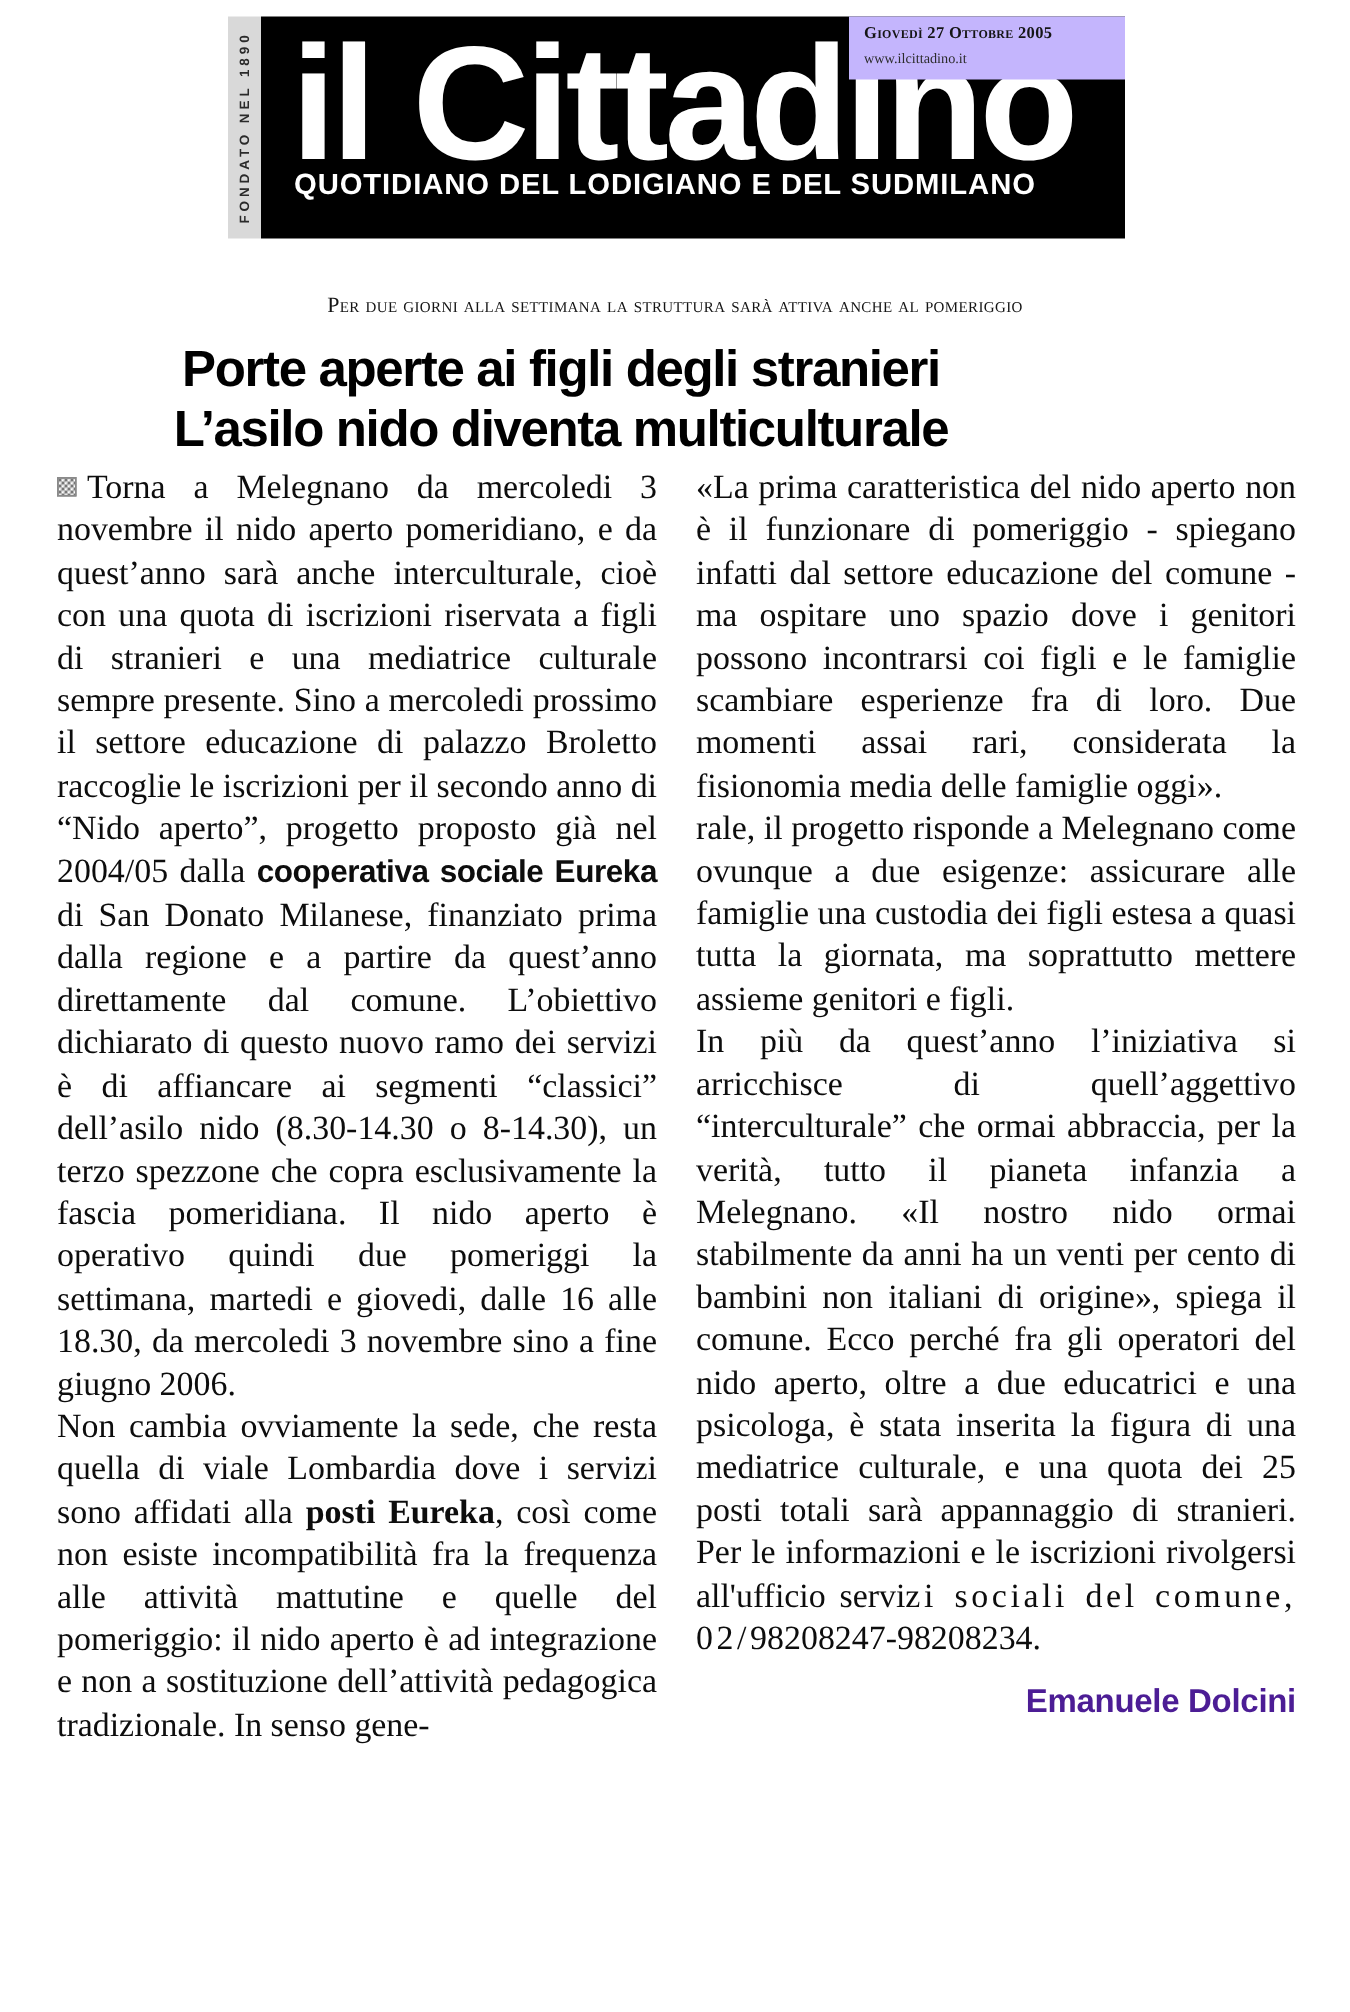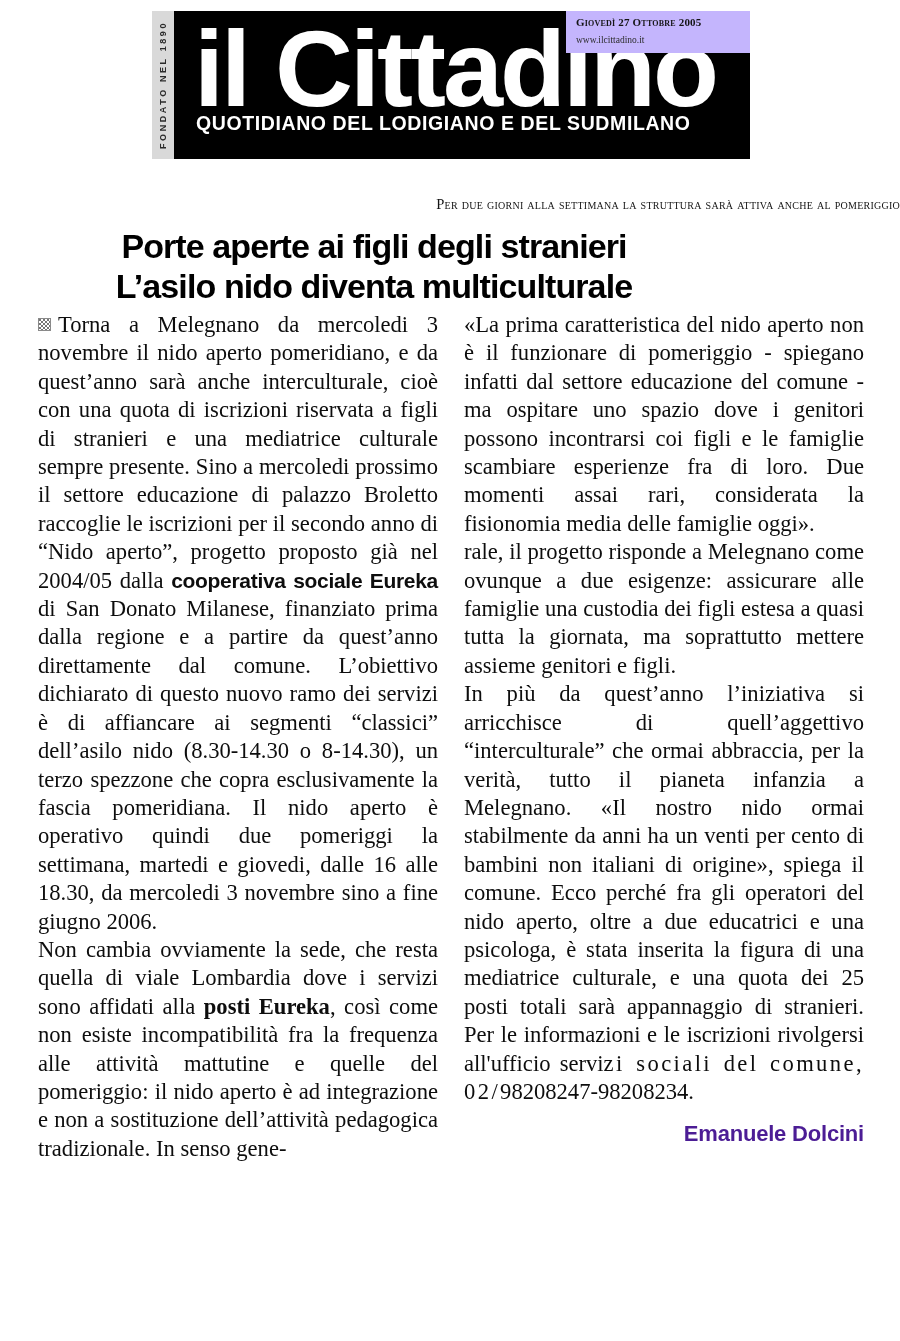--- a/index.html
+++ b/index.html
@@ -94,21 +94,21 @@
     font-size: 9.5px;
     color: #2c2c2c;
     white-space: nowrap;
   }
 
   
   .kicker {
     position: absolute;
     left: 0; top: 196px;
     width: 900px;
-    text-align: right;
+    text-align: center;
     font-family: "Liberation Serif", "DejaVu Serif", serif;
     font-size: 14.6px;
     font-variant: small-caps;
     letter-spacing: 0.25px;
     color: #141414;
     white-space: nowrap;
   }
   .headline {
     position: absolute;
     left: 0; top: 226px;

